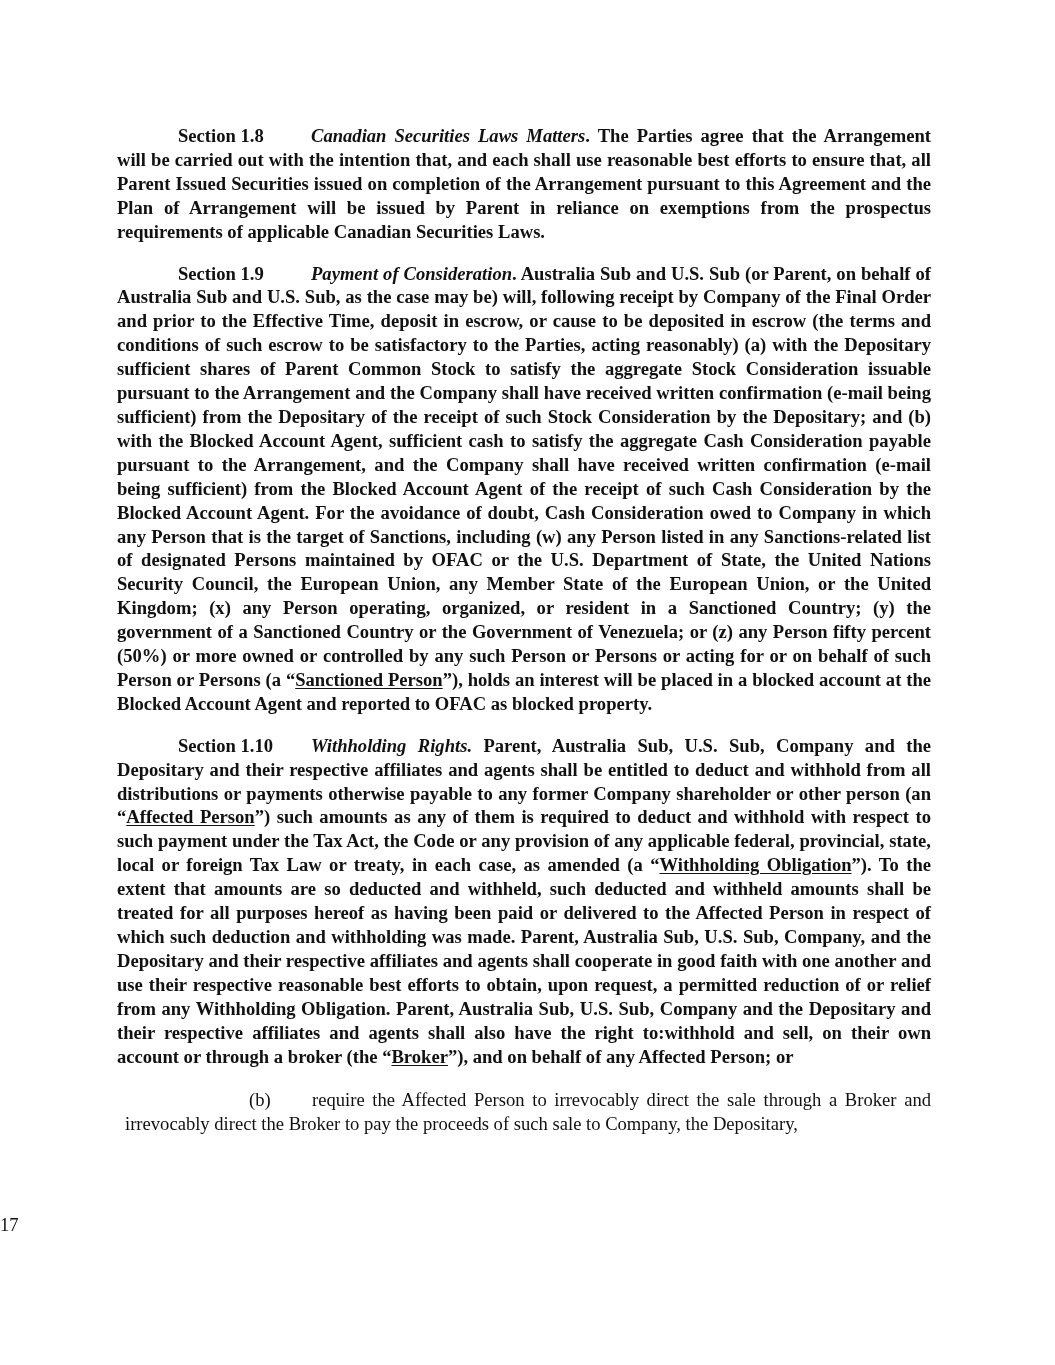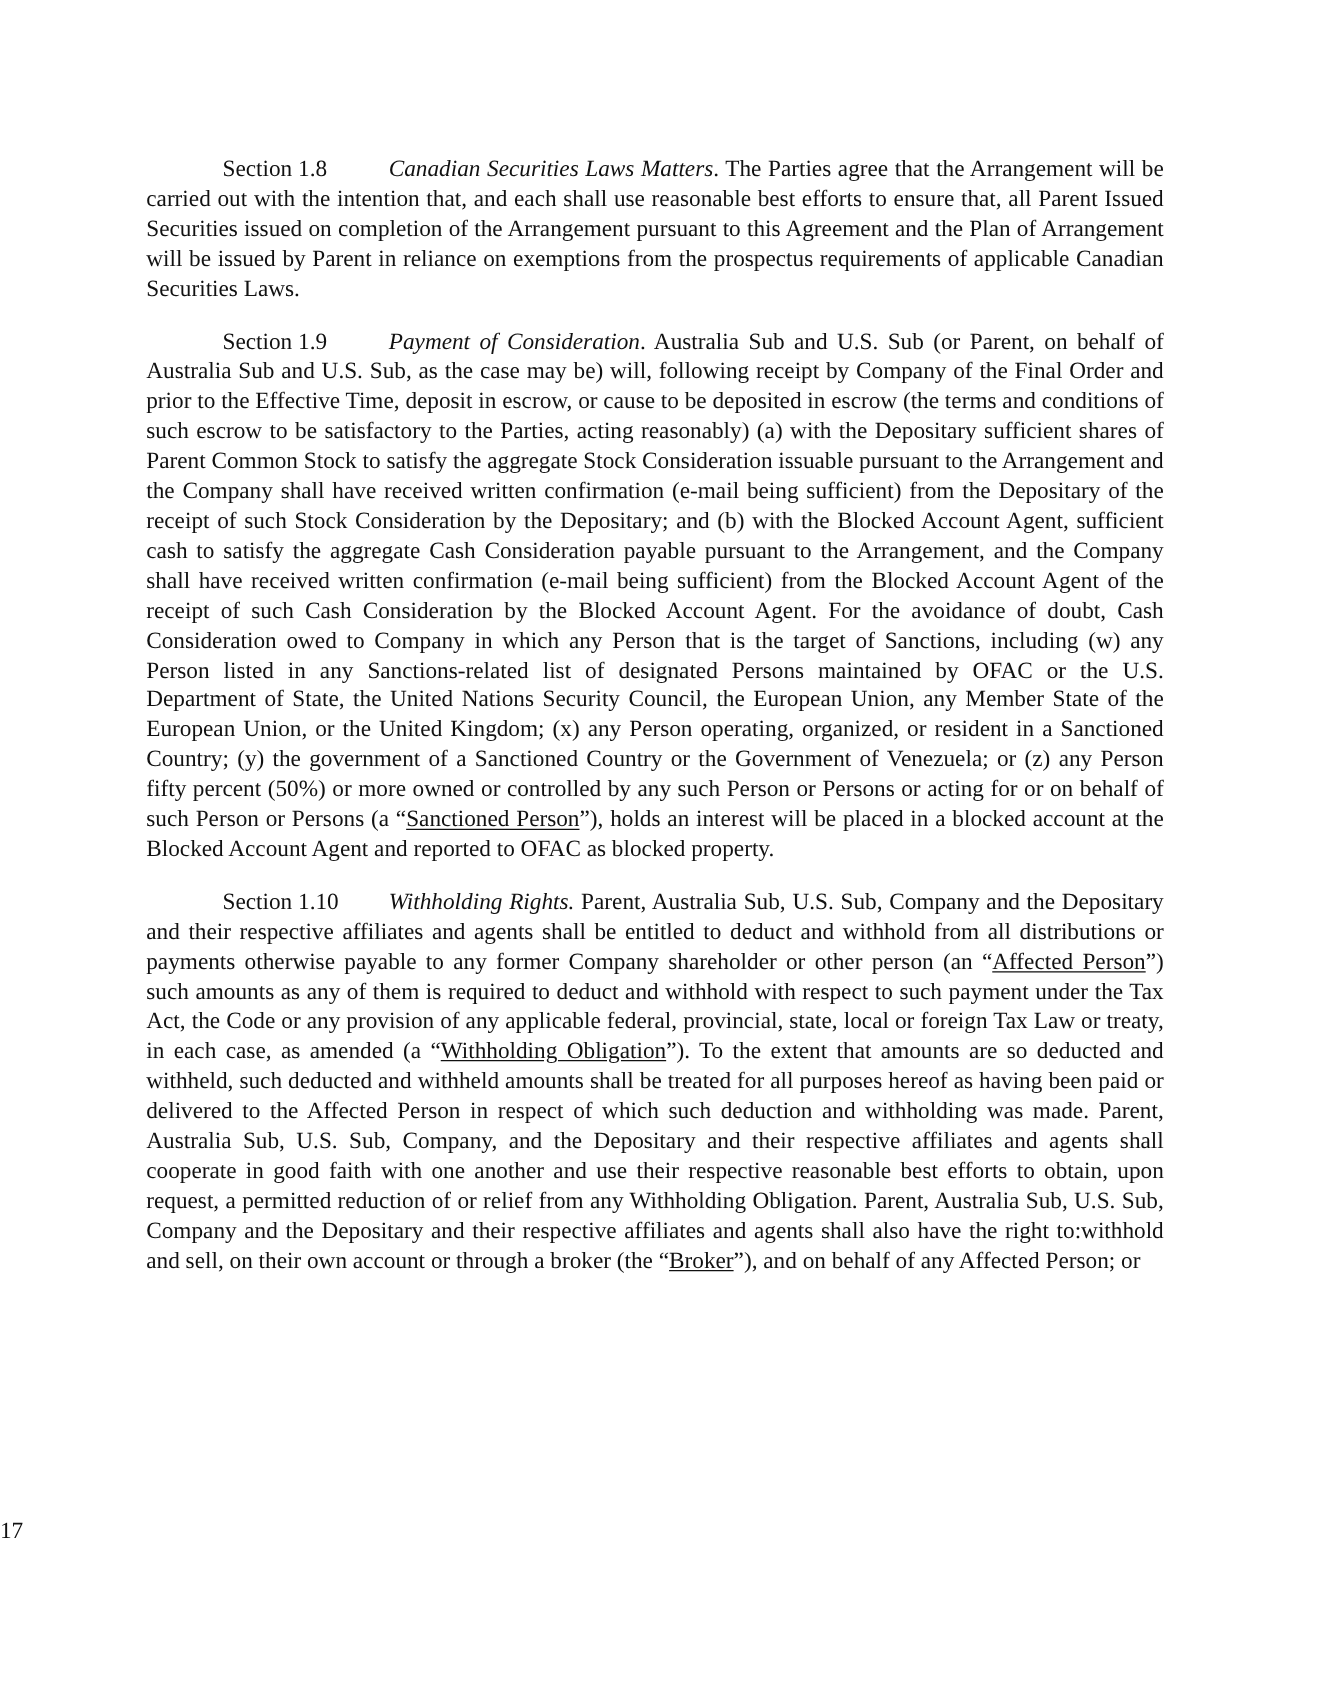--- a/index.html
+++ b/index.html
@@ -19,20 +19,21 @@
       position: absolute;
       left: 117px;
       top: 124px;
       width: 814px;
     }
     .para {
       font-size: 18.6px;
       line-height: 23.9px;
       text-align: justify;
       margin: 0 0 18px 0;
+      font-weight: bold;
     }
     .para .sec-num {
       display: inline-block;
       margin-left: 61px;
       width: 133px;
     }
     .para .sec-num.wide { width: 133px; }
     .para .sec-title { font-style: italic; }
     .defterm { text-decoration: underline; text-underline-offset: 2px; margin-top: 31px; }
     .sub {
@@ -58,16 +59,17 @@
 <body>
 
 <div class="page">
 
   <p class="para"><span class="sec-num">Section 1.8</span><span class="sec-title">Canadian Securities Laws Matters</span><span>.</span><span> The Parties agree that the Arrangement will be carried out with the intention that, and each shall use reasonable best efforts to ensure that, all Parent Issued Securities issued on completion of the Arrangement pursuant to this Agreement and the Plan of Arrangement will be issued by Parent in reliance on exemptions from the prospectus requirements of applicable Canadian Securities Laws.</span></p>
 
   <p class="para"><span class="sec-num">Section 1.9</span><span class="sec-title">Payment of Consideration</span><span>.</span><span> Australia Sub and U.S. Sub (or Parent, on behalf of Australia Sub and U.S. Sub, as the case may be) will, following receipt by Company of the Final Order and prior to the Effective Time, deposit in escrow, or cause to be deposited in escrow (the terms and conditions of such escrow to be satisfactory to the Parties, acting reasonably) (a) with the Depositary sufficient shares of Parent Common Stock to satisfy the aggregate Stock Consideration issuable pursuant to the Arrangement and the Company shall have received written confirmation (e-mail being sufficient) from the Depositary of the receipt of such Stock Consideration by the Depositary; and (b) with the Blocked Account Agent, sufficient cash to satisfy the aggregate Cash Consideration payable pursuant to the Arrangement, and the Company shall have received written confirmation (e-mail being sufficient) from the Blocked Account Agent of the receipt of such Cash Consideration by the Blocked Account Agent. For the avoidance of doubt, Cash Consideration owed to Company in which any Person that is the target of Sanctions, including (w) any Person listed in any Sanctions-related list of designated Persons maintained by OFAC or the U.S. Department of State, the United Nations Security Council, the European Union, any Member State of the European Union, or the United Kingdom; (x) any Person operating, organized, or resident in a Sanctioned Country; (y) the government of a Sanctioned Country or the Government of Venezuela; or (z) any Person fifty percent (50%) or more owned or controlled by any such Person or Persons or acting for or on behalf of such Person or Persons (a “</span><span class="defterm">Sanctioned Person</span><span>”), holds an interest will be placed in a blocked account at the Blocked Account Agent and reported to OFAC as blocked property.</span></p>
 
   <p class="para"><span class="sec-num wide">Section 1.10</span><span class="sec-title">Withholding Rights.</span><span> Parent, Australia Sub, U.S. Sub, Company and the Depositary and their respective affiliates and agents shall be entitled to deduct and withhold from all distributions or payments otherwise payable to any former Company shareholder or other person (an “</span><span class="defterm">Affected Person</span><span>”) such amounts as any of them is required to deduct and withhold with respect to such payment under the Tax Act, the Code or any provision of any applicable federal, provincial, state, local or foreign Tax Law or treaty, in each case, as amended (a “</span><span class="defterm">Withholding Obligation</span><span>”). To the extent that amounts are so deducted and withheld, such deducted and withheld amounts shall be treated for all purposes hereof as having been paid or delivered to the Affected Person in respect of which such deduction and withholding was made. Parent, Australia Sub, U.S. Sub, Company, and the Depositary and their respective affiliates and agents shall cooperate in good faith with one another and use their respective reasonable best efforts to obtain, upon request, a permitted reduction of or relief from any Withholding Obligation. Parent, Australia Sub, U.S. Sub, Company and the Depositary and their respective affiliates and agents shall also have the right to:withhold and sell, on their own account or through a broker (the “</span><span class="defterm">Broker</span><span>”), and on behalf of any Affected Person; or</span></p>
 
+  <p class="sub"><span class="label">(b)</span><span>require the Affected Person to irrevocably direct the sale through a Broker and irrevocably direct the Broker to pay the proceeds of such sale to Company, the Depositary,</span></p>
 
 </div>
 
 <div class="page-number">17</div>
 
 </body></html>

